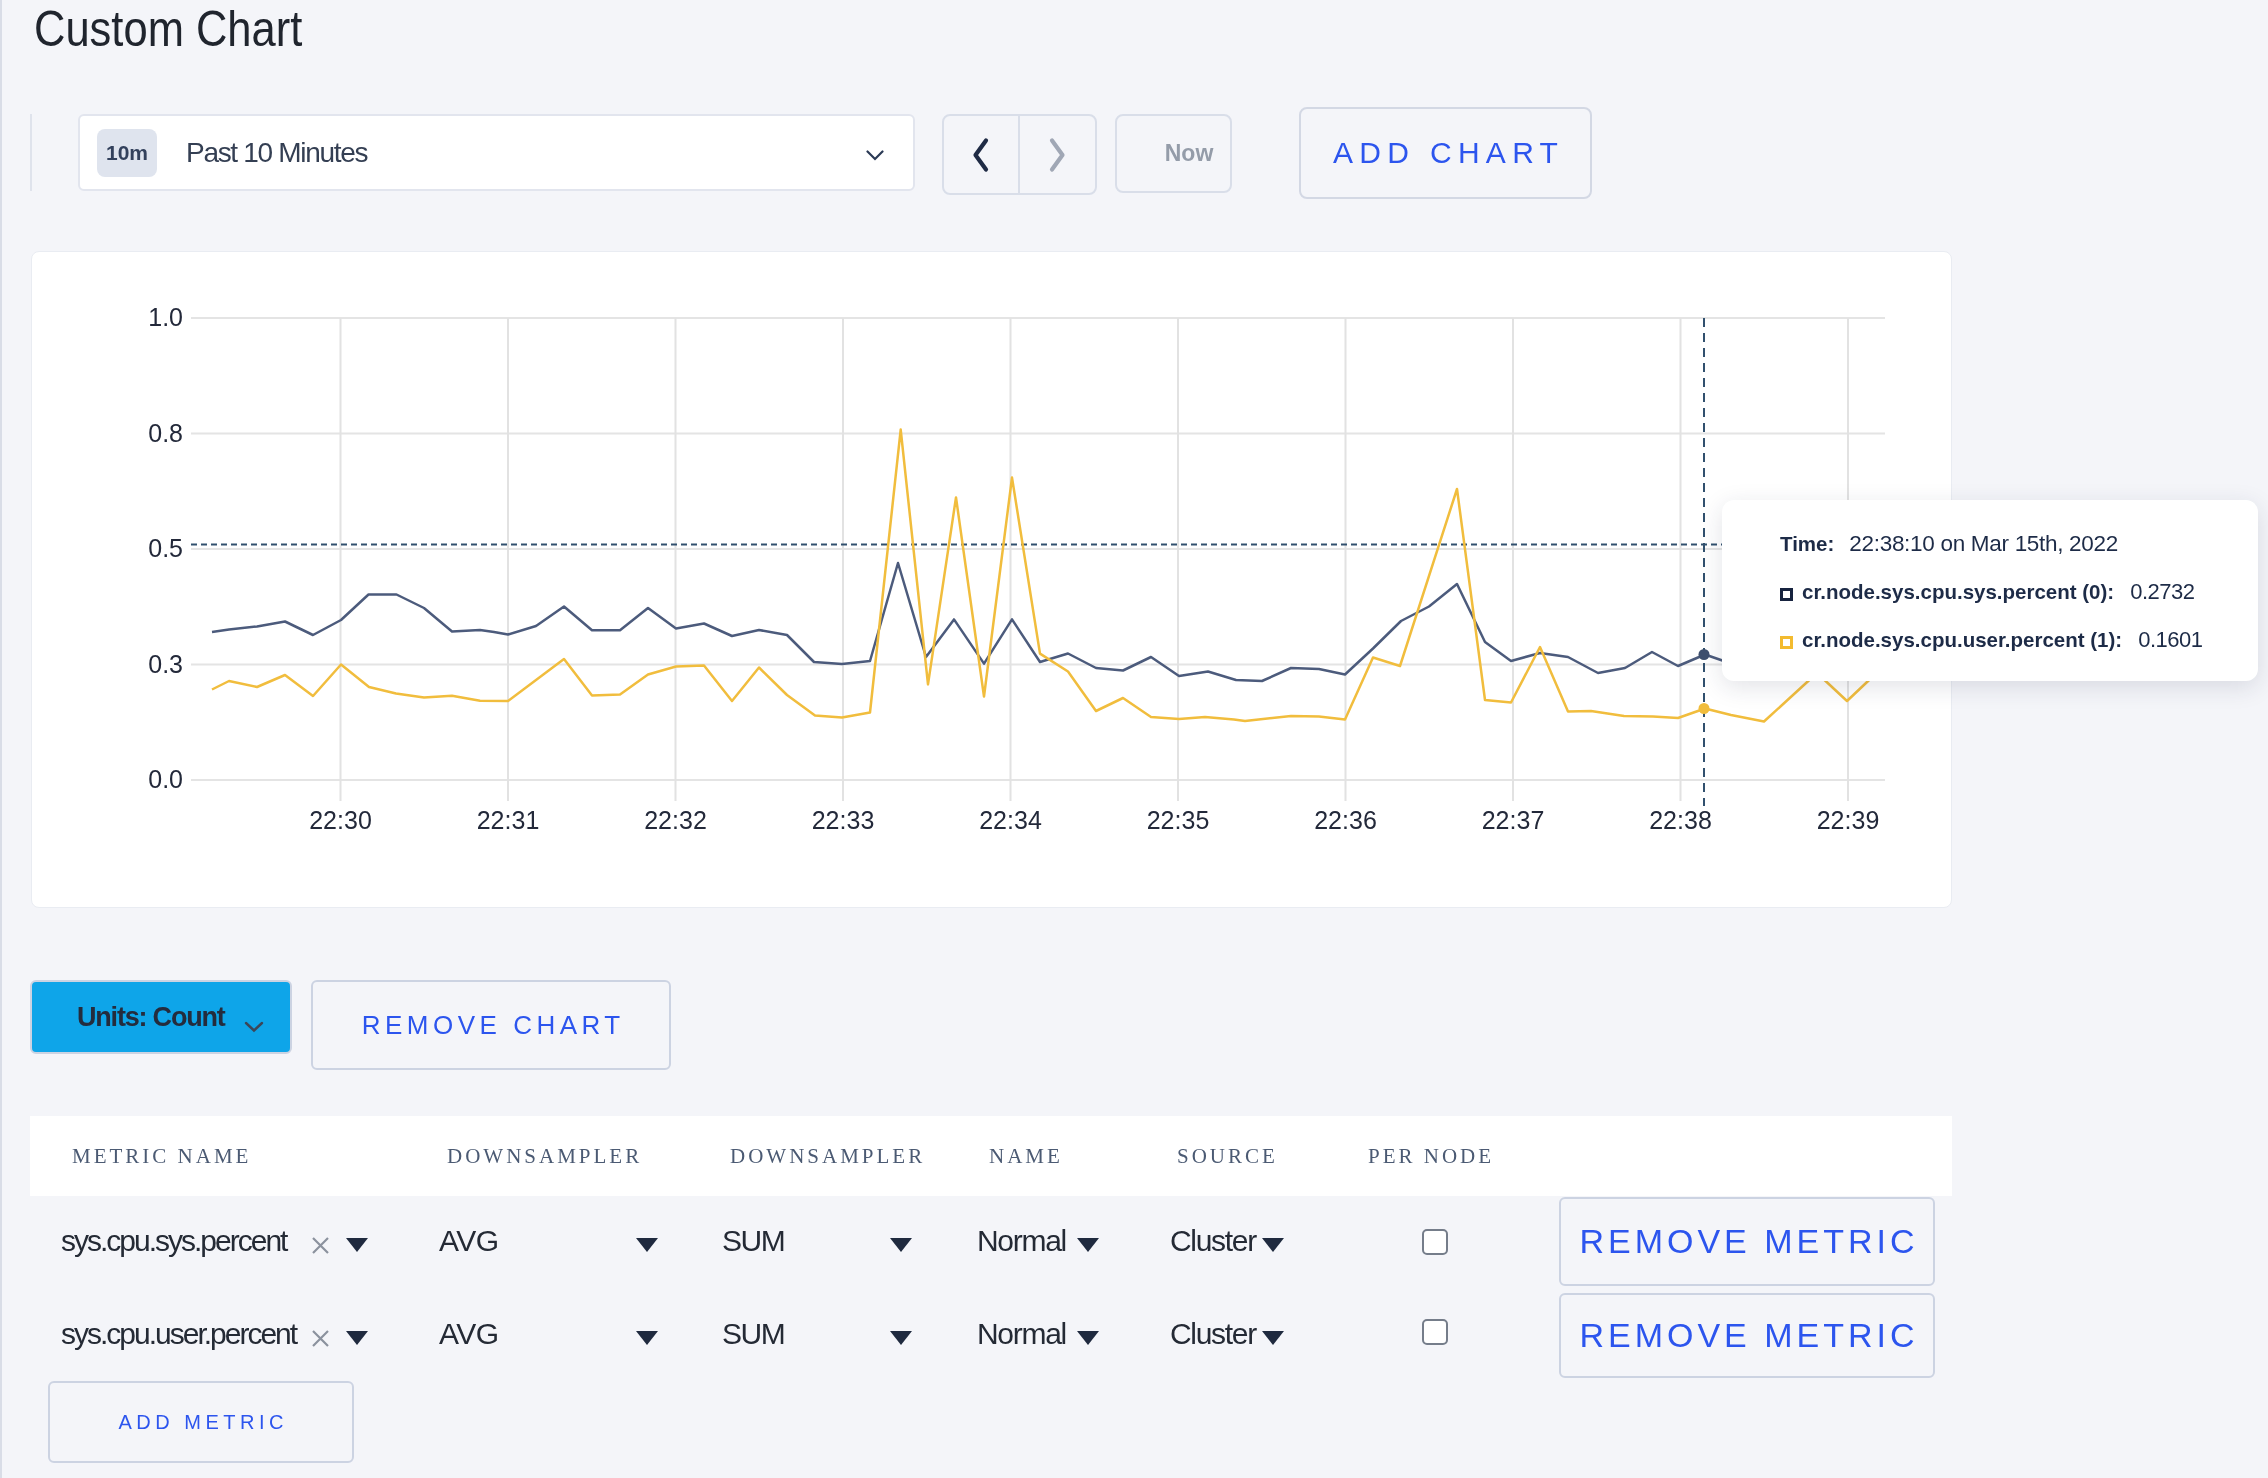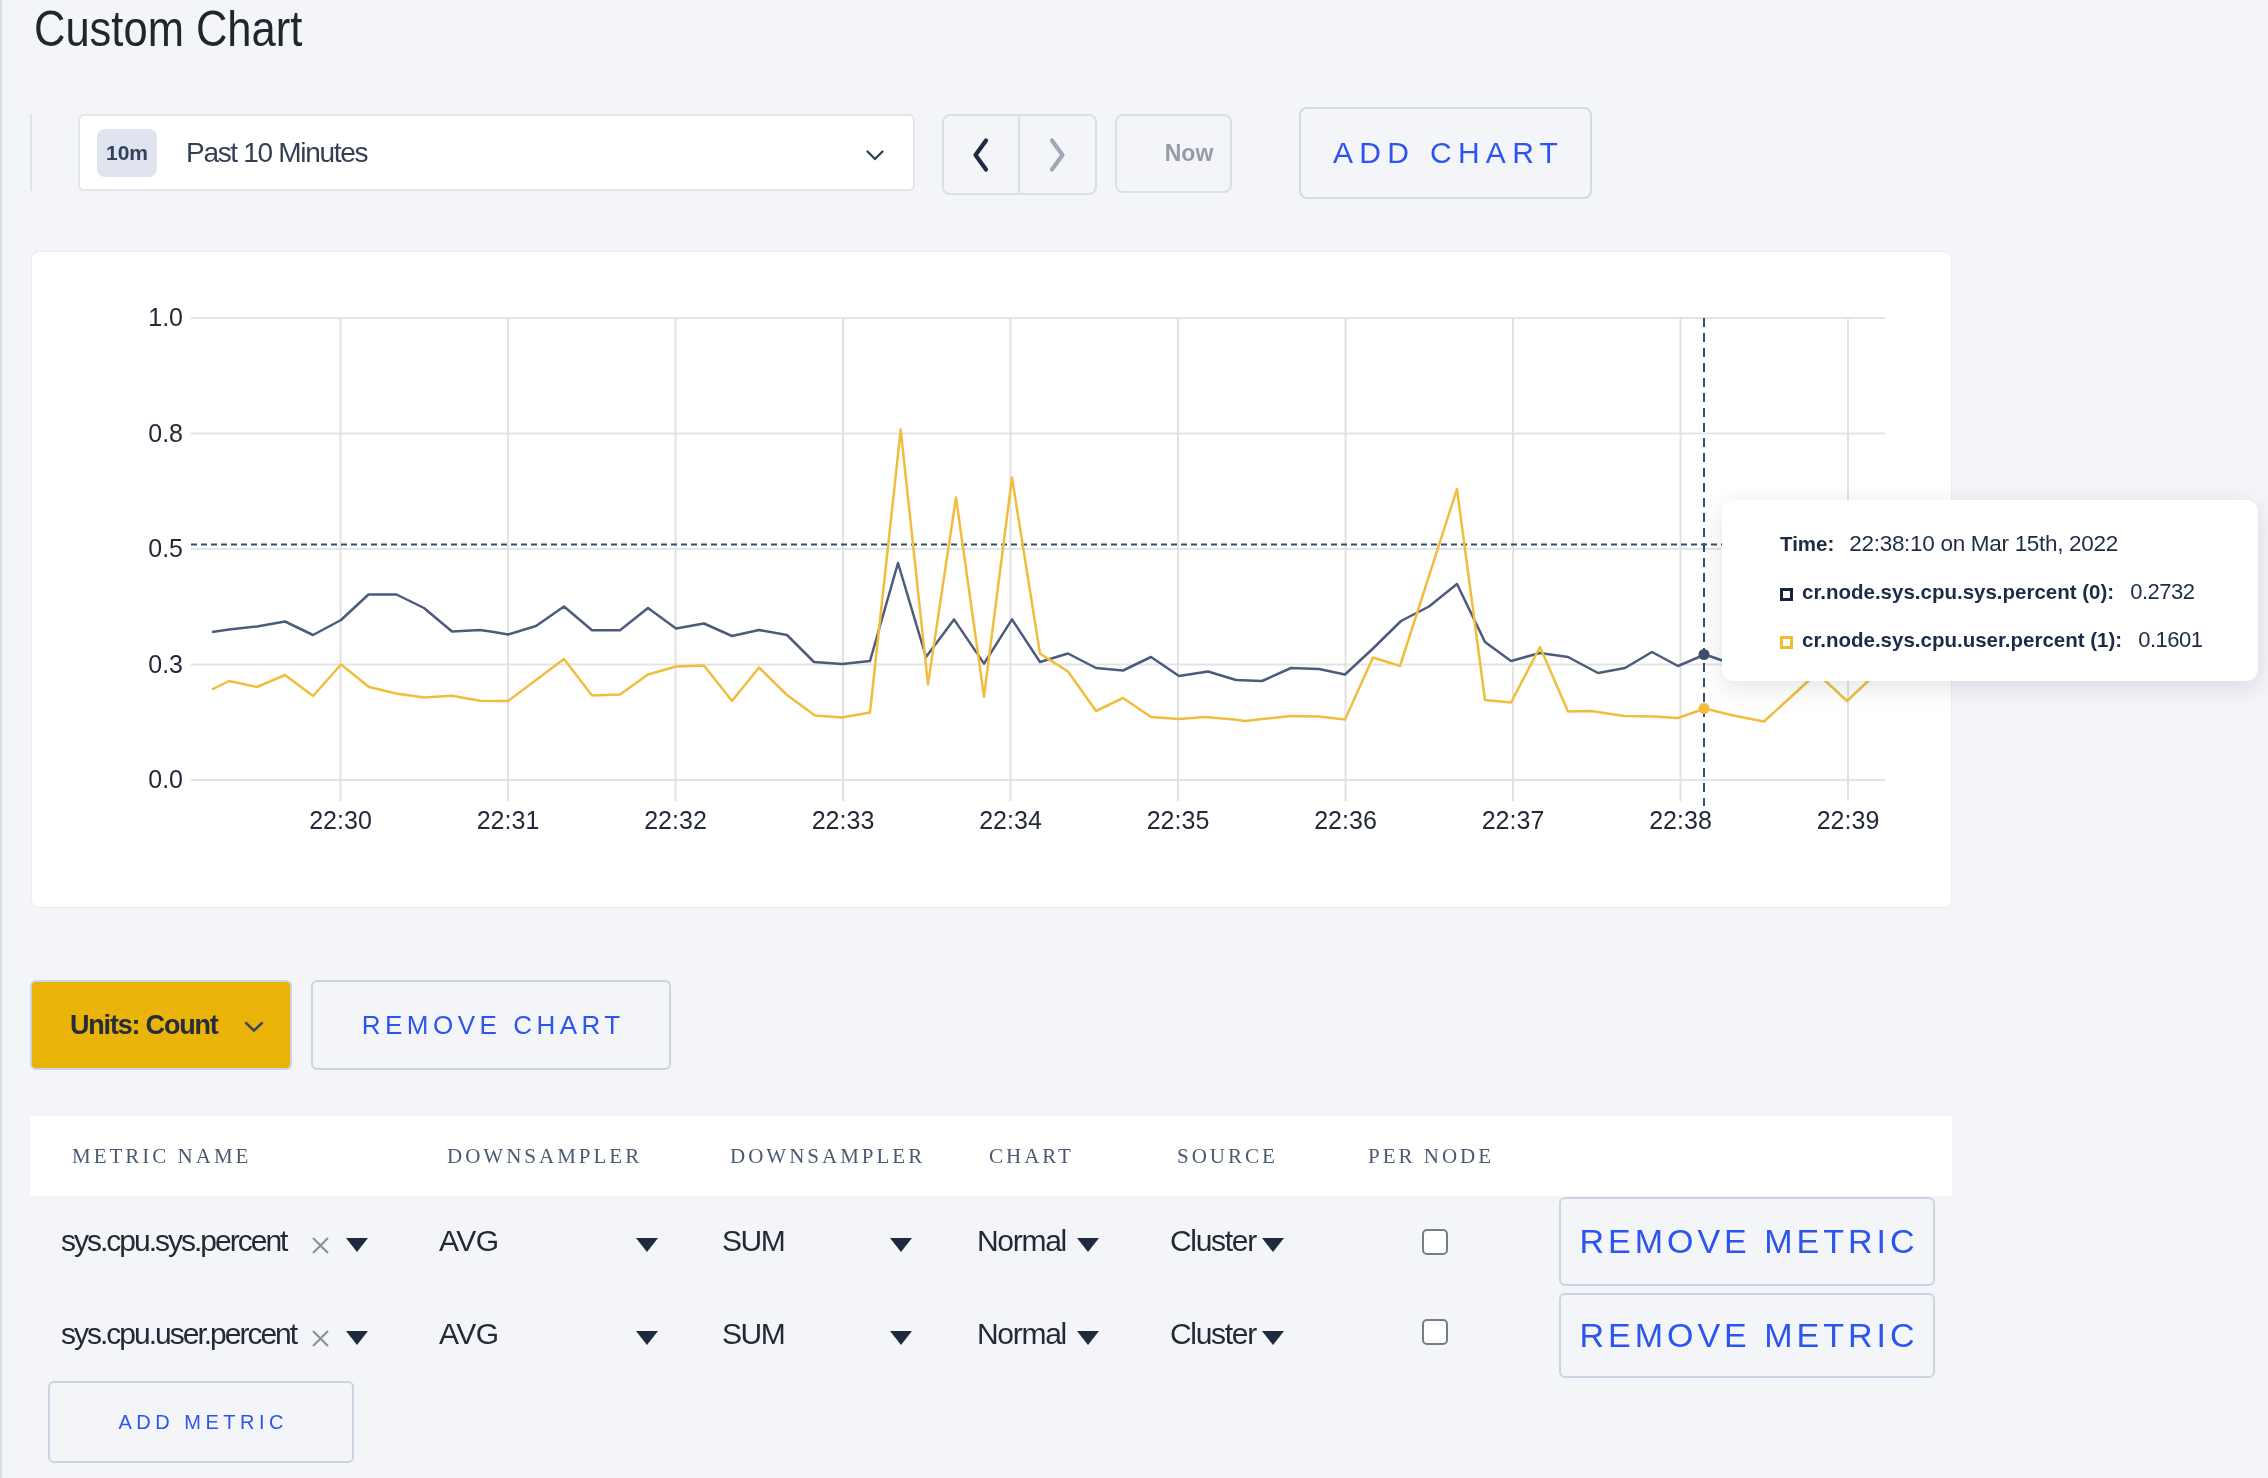--- a/index.html
+++ b/index.html
@@ -15,21 +15,21 @@
 .grp .half:first-child { border-right:2px solid #d9dee9; }
 .btn-now { position:absolute; left:1115px; top:114px; width:117px; height:79px; border:2px solid #d9dee9; border-radius:8px; display:flex; align-items:center; justify-content:center; font-size:23px; font-weight:700; color:#949ca9;padding-left:31px; }
 .btn-addchart { position:absolute; left:1299px; top:107px; width:293px; height:92px; border:2px solid #d3d8e4; border-radius:8px; display:flex; align-items:center; justify-content:center; font-size:30px; color:#2c55ee; letter-spacing:6.3px; text-indent:6.3px; }
 .card { position:absolute; left:31px; top:251px; width:1921px; height:657px; background:#fff; border:1px solid #e9ecf2; border-radius:8px; }
 .tooltip { position:absolute; left:1722px; top:500px; width:536px; height:181px; background:#fff; border-radius:12px; box-shadow:0 6px 24px rgba(30,40,70,0.13); z-index:5; color:#1d2b47; }
 .tooltip .trow { position:absolute; left:58px; white-space:nowrap; font-size:20.5px; font-weight:700; height:22px; line-height:22px; }
 .tooltip .val { font-weight:400; font-size:22px; margin-left:16px; letter-spacing:-0.5px; }
 .tooltip .tval { font-weight:400; font-size:22.5px; margin-left:15px; letter-spacing:-0.3px; }
 .sq { display:inline-block; width:13px; height:13px; border:3.5px solid #17233f; margin-right:9px; position:relative; top:2px; }
 .sq.y { border-color:#f3bb2f; }
-.units { position:absolute; left:30px; top:980px; width:262px; height:90px; background:#eab308; border:2px solid #ccd3e2; border-radius:6px; display:flex; align-items:center; }
+.units { position:absolute; left:30px; top:980px; width:262px; height:74px; background:#0ea5e9; border:2px solid #ccd3e2; border-radius:6px; display:flex; align-items:center;padding-left:7px; }
 .units .t { margin-left:38px; font-size:27px; letter-spacing:-1.2px; font-weight:700; color:#242c3d; }
 .btn-removechart { position:absolute; left:311px; top:980px; width:360px; height:90px; border:2px solid #ccd3e2; border-radius:6px; display:flex; align-items:center; justify-content:center; font-size:26px; color:#2c55ee; letter-spacing:4.5px; text-indent:4.5px; }
 .thead { position:absolute; left:30px; top:1116px; width:1922px; height:80px; background:#fff; }
 .th { position:absolute; top:50%; transform:translateY(-50%); font-size:21px; letter-spacing:3px; color:#4b5a73; white-space:nowrap;font-family:Liberation Serif, serif; }
 .cell { position:absolute; font-size:30px; letter-spacing:-2px; color:#242a35; white-space:nowrap; }
 .tri { width:0; height:0; border-left:11px solid transparent; border-right:11px solid transparent; border-top:14px solid #1f2a3f; }
 .cb { position:absolute; width:26px; height:26px; border:2.5px solid #757d8a; border-radius:5px; background:#fff; }
 .btn-rm { position:absolute; left:1559px; width:376px; height:89px; border:2px solid #ccd3e2; border-radius:6px; display:flex; align-items:center; justify-content:center; font-size:34px; color:#2c55ee; letter-spacing:4px; text-indent:4px; }
 .btn-addmetric { position:absolute; left:48px; top:1381px; width:306px; height:82px; border:2px solid #ccd3e2; border-radius:6px; display:flex; align-items:center; justify-content:center; font-size:20px; color:#2c55ee; letter-spacing:4.5px; text-indent:4.5px; }
 </style>
@@ -128,21 +128,21 @@
   <svg class="abs" style="right:26px;top:39px" width="20" height="12" viewBox="0 0 20 12">
       <path d="M2 2 L10 9.5 L18 2" fill="none" stroke="#3c4658" stroke-width="2.4" stroke-linecap="round"></path>
     </svg>
 </div>
 <div class="btn-removechart">REMOVE CHART</div>
 
 <div class="thead">
   <div class="th" style="left:42px">METRIC NAME</div>
   <div class="th" style="left:417px">DOWNSAMPLER</div>
   <div class="th" style="left:700px">DOWNSAMPLER</div>
-  <div class="th" style="left:959px">CHART</div>
+  <div class="th" style="left:959px">NAME</div>
   <div class="th" style="left:1147px">SOURCE</div>
   <div class="th" style="left:1338px">PER NODE</div>
 </div>
 
 <div class="cell" style="left:61px;top:1224px">sys.cpu.sys.percent</div>
 <svg style="position:absolute;left:311px;top:1236px" width="19" height="19" viewBox="0 0 19 19">
     <path d="M2 2 L17 17 M17 2 L2 17" stroke="#8b929e" stroke-width="2.2"></path>
   </svg>
 <div class="tri" style="position:absolute;left:346px;top:1238px"></div>
 <div class="cell" style="left:439px;top:1224px;letter-spacing:-0.5px">AVG</div>

